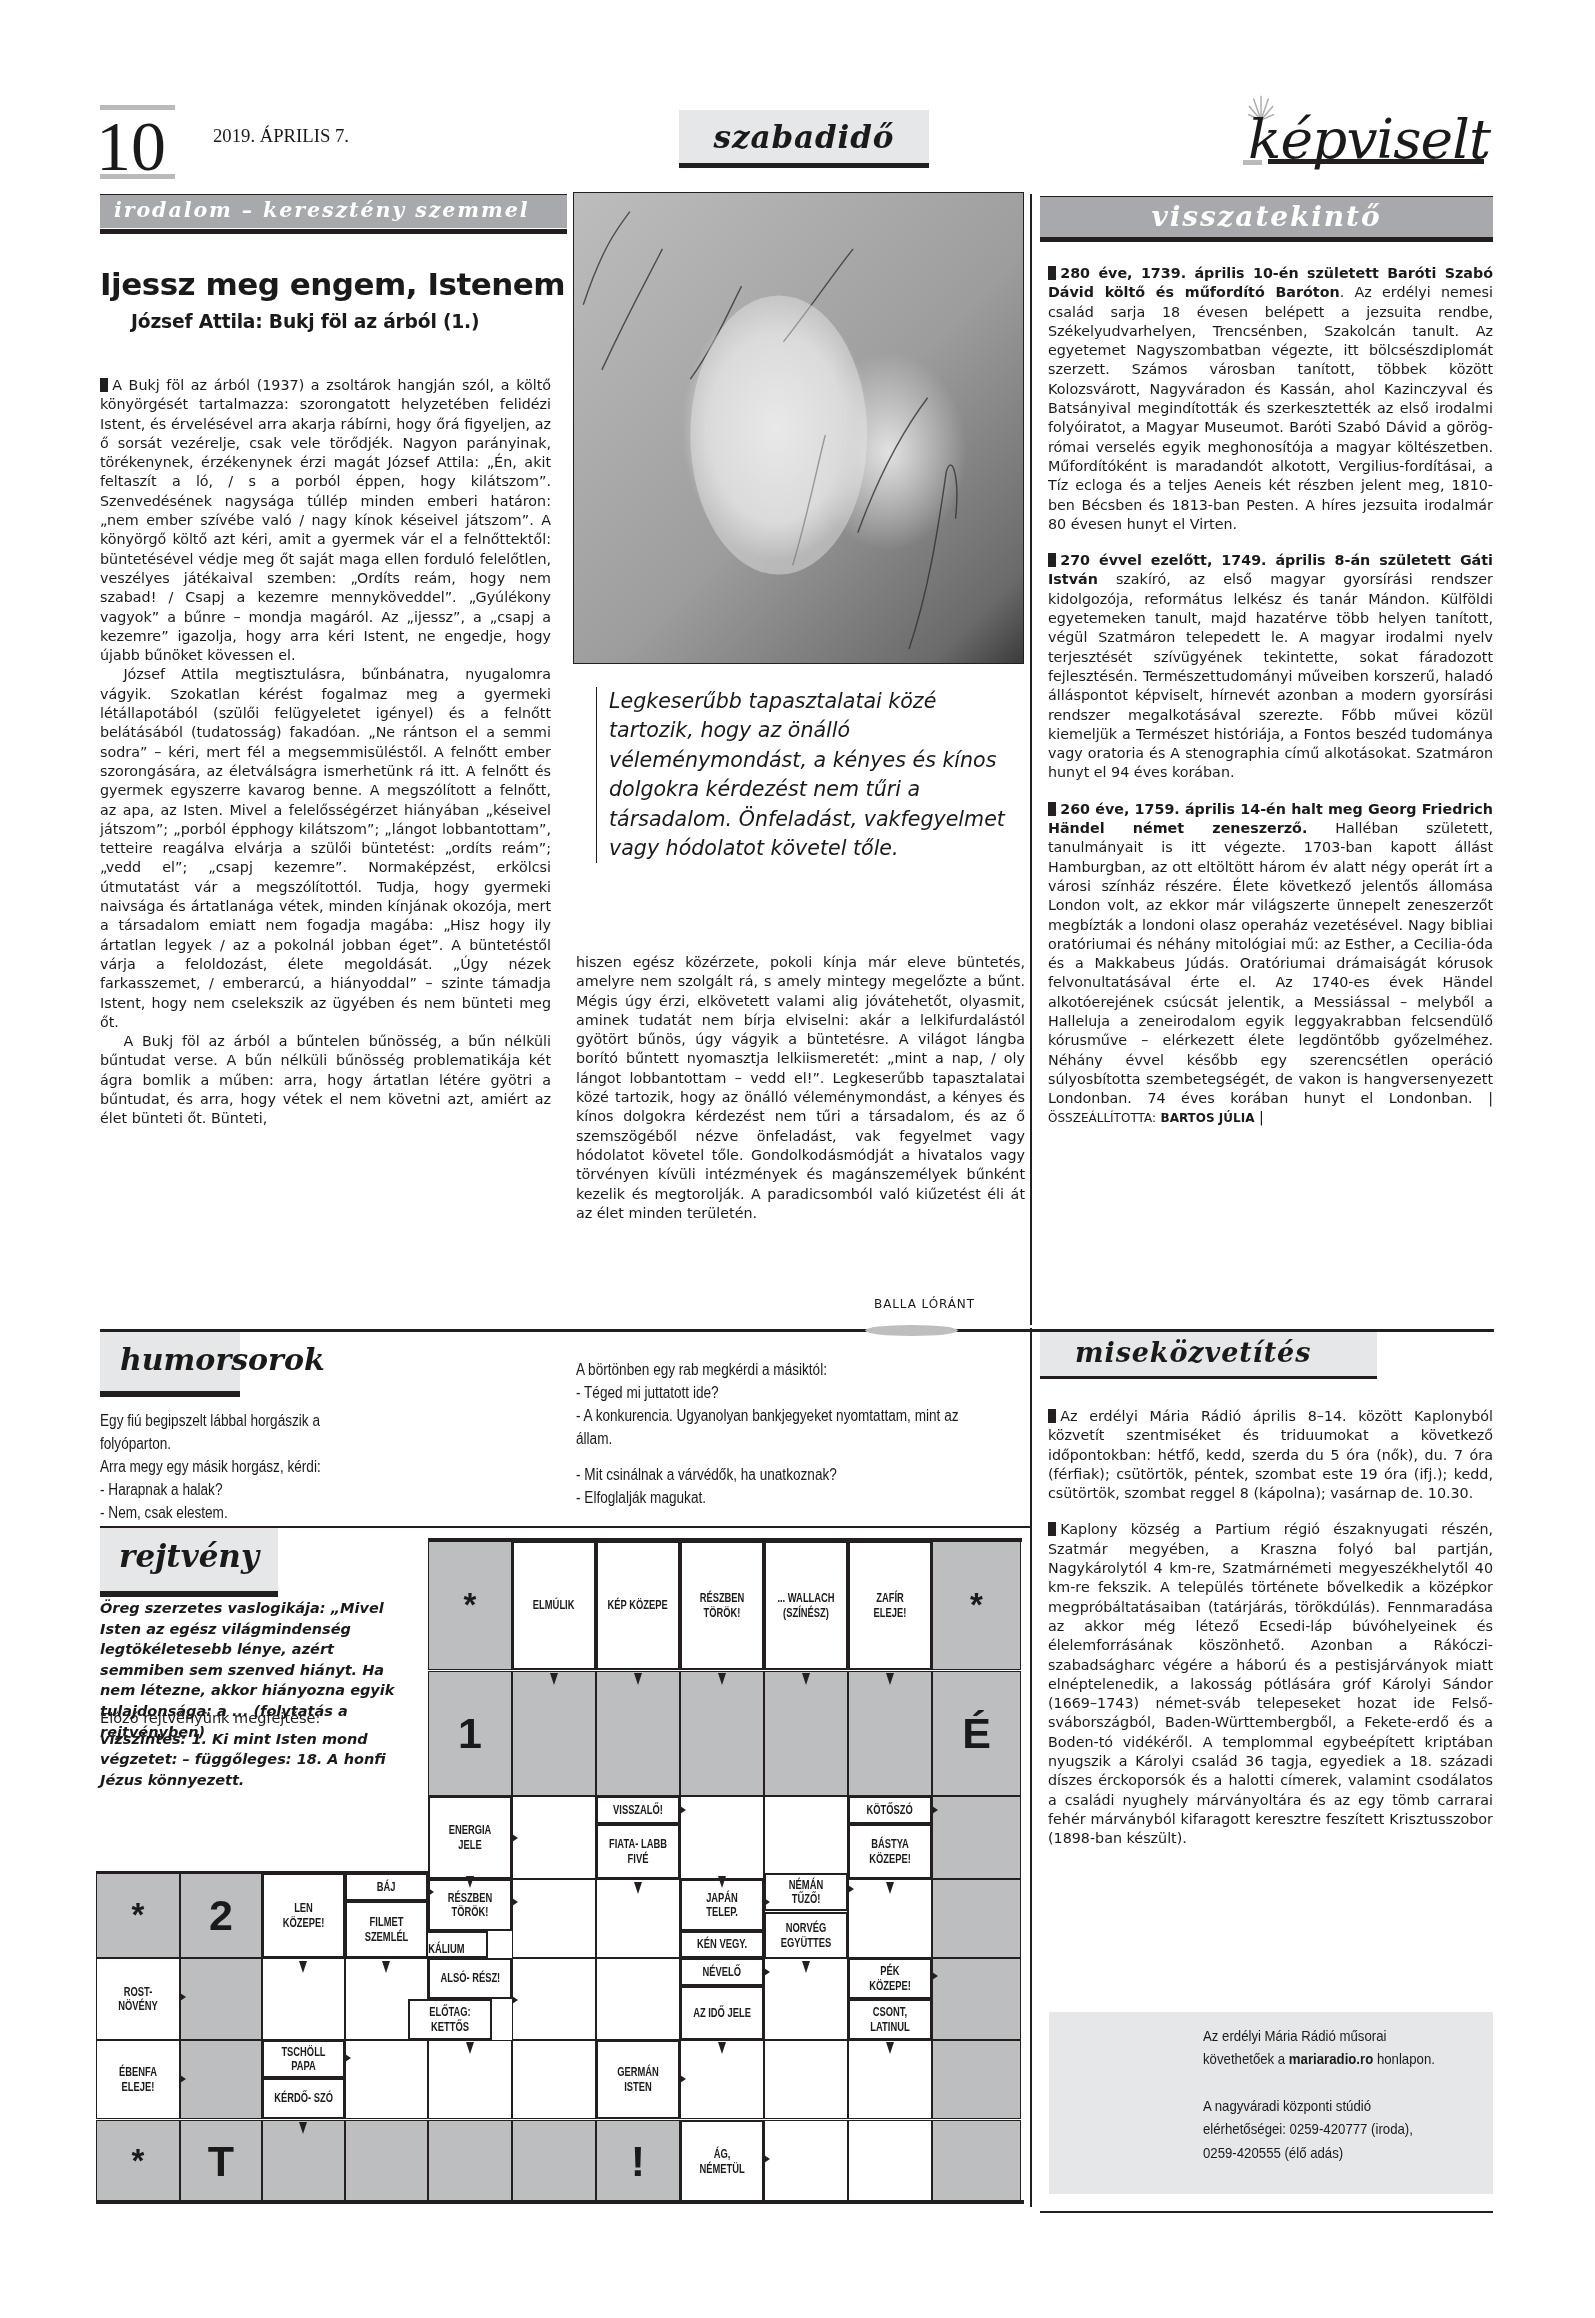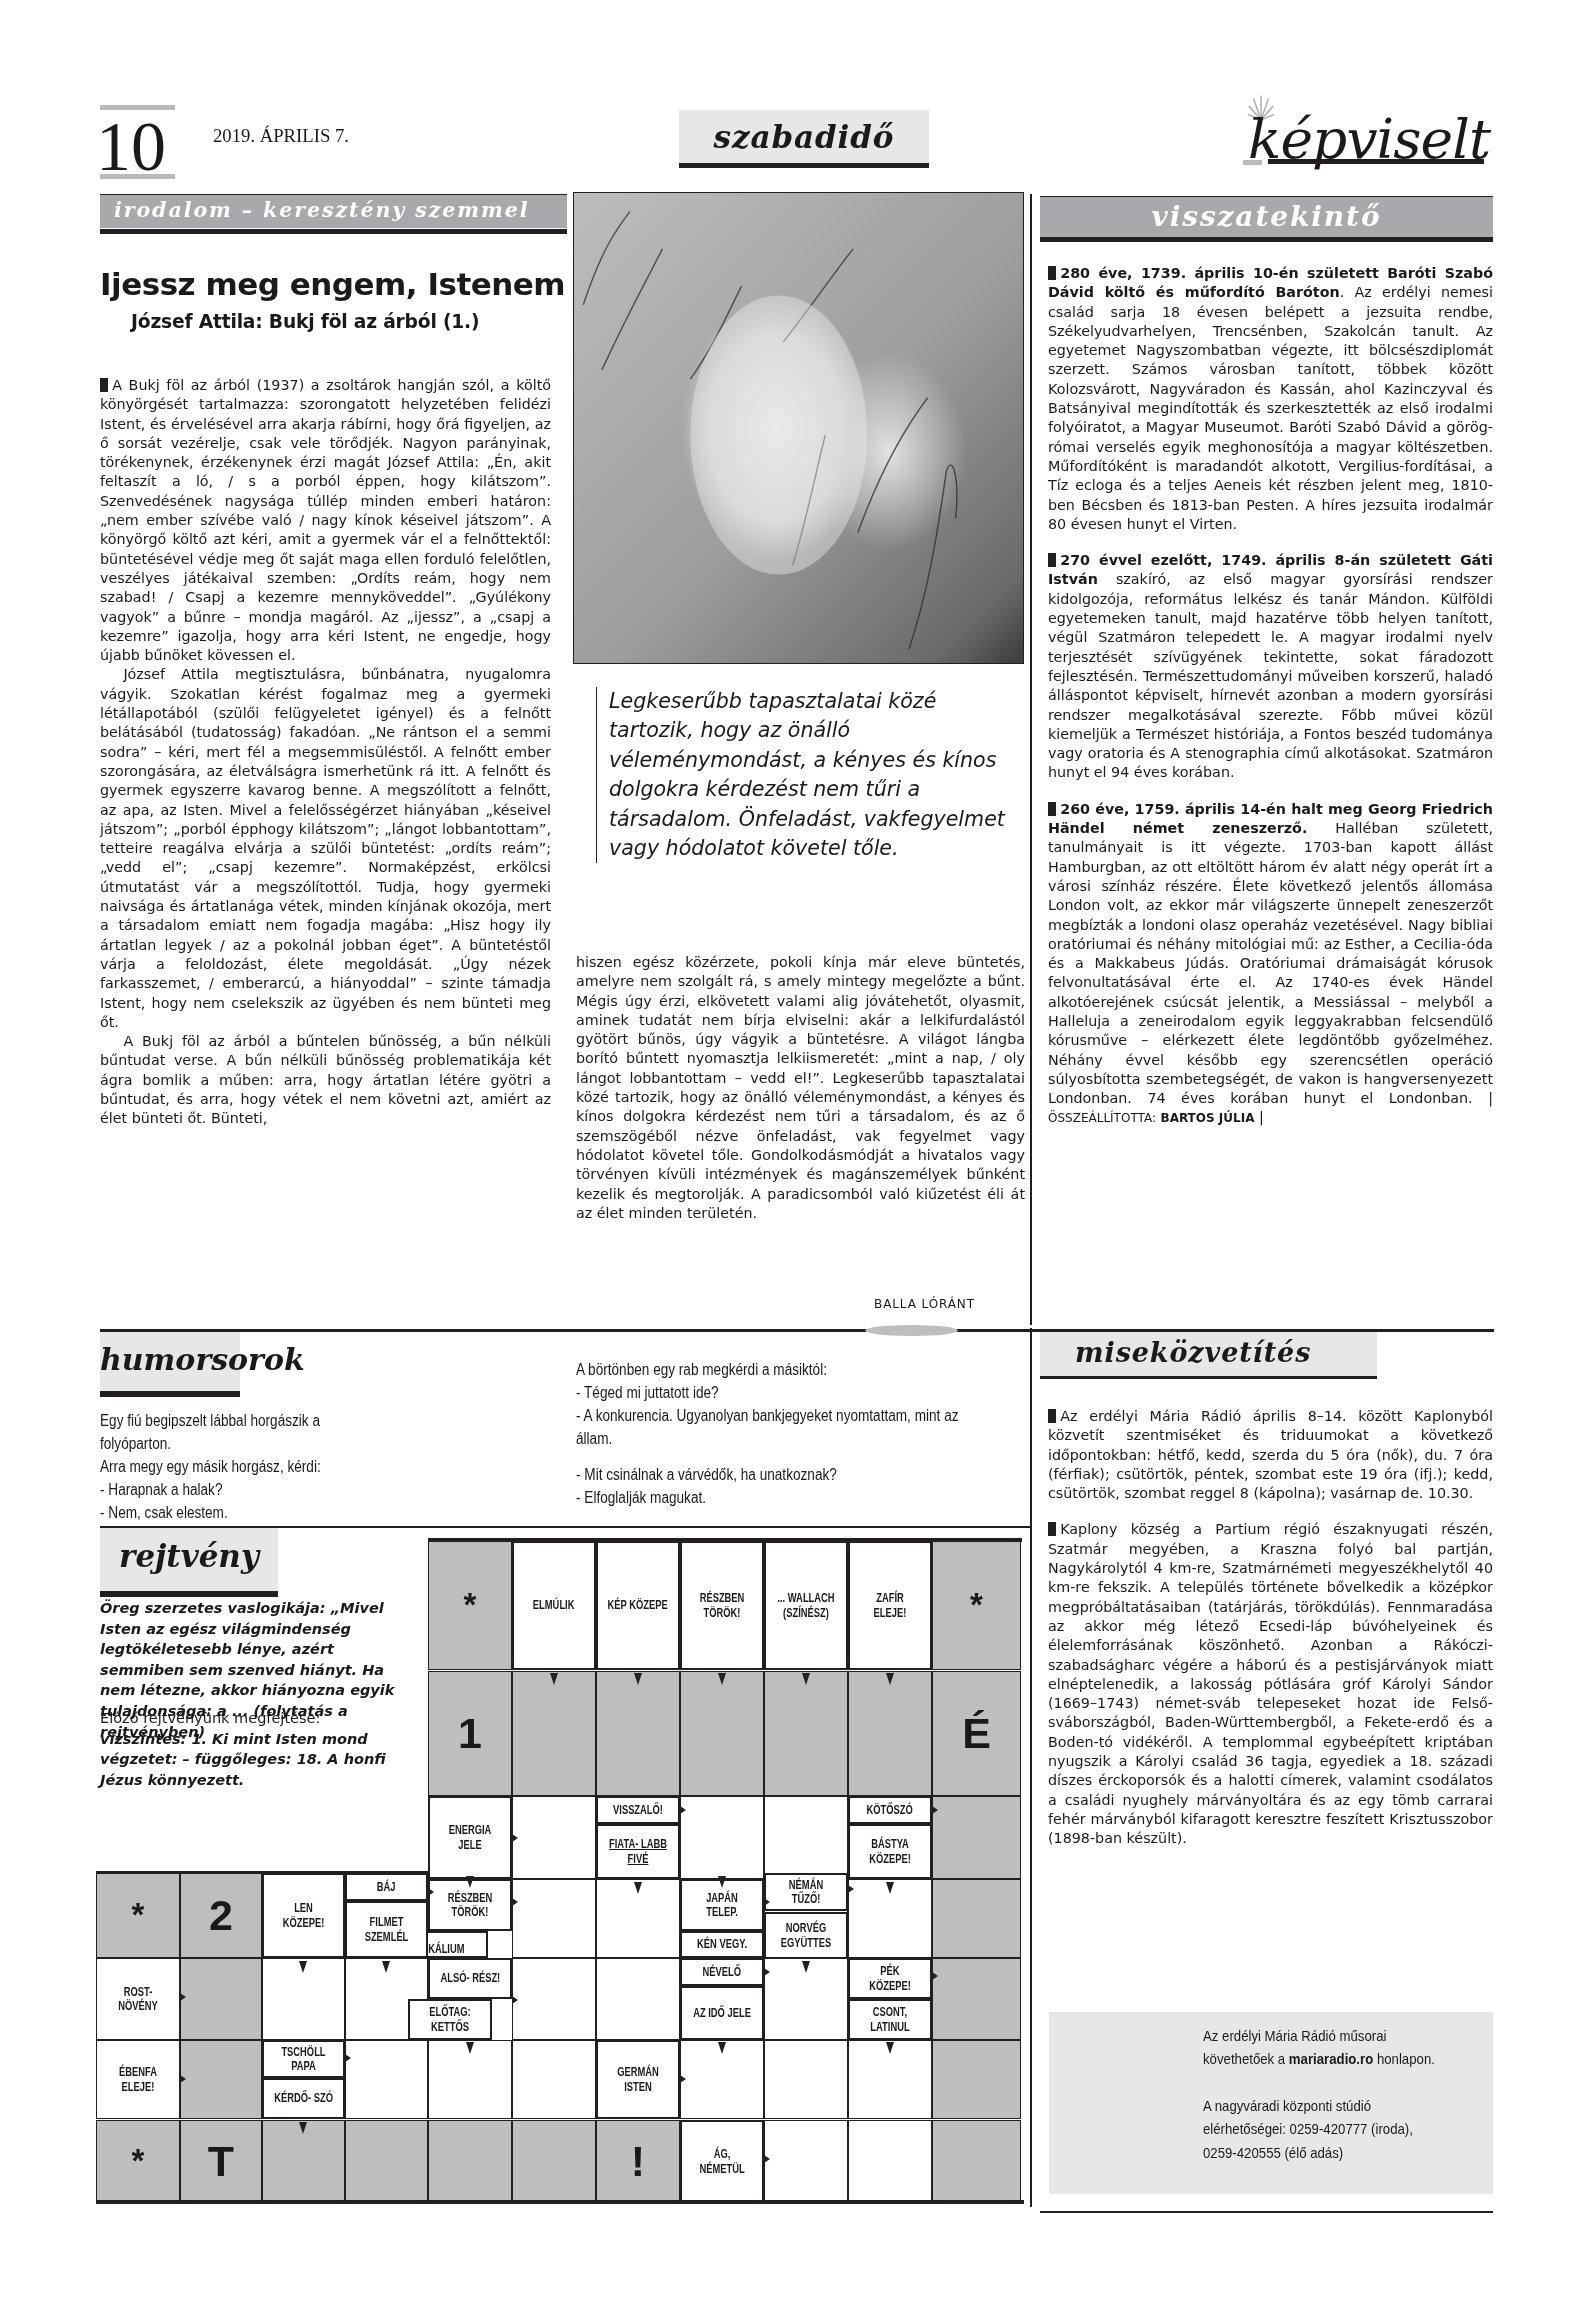--- a/index.html
+++ b/index.html
@@ -132,21 +132,21 @@
 <div class="abs body" style="left:1048px; top:264px; width:445px;">
   <p style="margin-bottom:17px;"><span class="sq"></span><b>280 éve, 1739. április 10-én született Baróti Szabó Dávid költő és műfordító Baróton</b><span>. Az erdélyi nemesi család sarja 18 évesen belépett a jezsuita rendbe, Székelyudvarhelyen, Trencsénben, Szakolcán tanult. Az egyetemet Nagyszombatban végezte, itt bölcsészdiplomát szerzett. Számos városban tanított, többek között Kolozsvárott, Nagyváradon és Kassán, ahol Kazinczyval és Batsányival megindították és szerkesztették az első irodalmi folyóiratot, a Magyar Museumot. Baróti Szabó Dávid a görög-római verselés egyik meghonosítója a magyar költészetben. Műfordítóként is maradandót alkotott, Vergilius-fordításai, a Tíz ecloga és a teljes Aeneis két részben jelent meg, 1810-ben Bécsben és 1813-ban Pesten. A híres jezsuita irodalmár 80 évesen hunyt el Virten.</span></p>
   <p style="margin-bottom:17px;"><span class="sq"></span><b>270 évvel ezelőtt, 1749. április 8-án született Gáti István</b><span> szakíró, az első magyar gyorsírási rendszer kidolgozója, református lelkész és tanár Mándon. Külföldi egyetemeken tanult, majd hazatérve több helyen tanított, végül Szatmáron telepedett le. A magyar irodalmi nyelv terjesztését szívügyének tekintette, sokat fáradozott fejlesztésén. Természettudományi műveiben korszerű, haladó álláspontot képviselt, hírnevét azonban a modern gyorsírási rendszer megalkotásával szerezte. Főbb művei közül kiemeljük a Természet históriája, a Fontos beszéd tudománya vagy oratoria és A stenographia című alkotásokat. Szatmáron hunyt el 94 éves korában.</span></p>
   <p><span class="sq"></span><b>260 éve, 1759. április 14-én halt meg Georg Friedrich Händel német zeneszerző.</b><span> Halléban született, tanulmányait is itt végezte. 1703-ban kapott állást Hamburgban, az ott eltöltött három év alatt négy operát írt a városi színház részére. Élete következő jelentős állomása London volt, az ekkor már világszerte ünnepelt zeneszerzőt megbízták a londoni olasz operaház vezetésével. Nagy bibliai oratóriumai és néhány mitológiai mű: az Esther, a Cecilia-óda és a Makkabeus Júdás. Oratóriumai drámaiságát kórusok felvonultatásával érte el. Az 1740-es évek Händel alkotóerejének csúcsát jelentik, a Messiással – melyből a Halleluja a zeneirodalom egyik leggyakrabban felcsendülő kórusműve – elérkezett élete legdöntőbb győzelméhez. Néhány évvel később egy szerencsétlen operáció súlyosbította szembetegségét, de vakon is hangversenyezett Londonban. 74 éves korában hunyt el Londonban. | </span><span style="font-size:12px;">ÖSSZEÁLLÍTOTTA:</span> <b style="font-size:12px;">BARTOS JÚLIA</b><span> |</span></p>
 </div>
 
 <div class="abs hrule" style="left:100px; top:1329px; width:1394px;"></div>
 <div class="abs" style="left:865px; top:1325px; width:93px; height:11.2px; background:#bcbec0; border-radius:50%;"></div>
 
 <div class="abs tab-light" style="left:100px; top:1332px; width:140px; height:65px; text-align:center;">
-  <span style="font-size:30px; line-height:55px;">humorsorok</span>
+  <span style="font-size:30px; line-height:55px;padding-left:20px;">humorsorok</span>
 </div>
 <div class="abs humor" style="left:100px; top:1409px; width:327px;">
   <p>Egy fiú begipszelt lábbal horgászik a folyóparton.</p>
   <p>Arra megy egy másik horgász, kérdi:</p>
   <p>- Harapnak a halak?</p>
   <p>- Nem, csak elestem.</p>
 </div>
 <div class="abs humor" style="left:576px; top:1358px; width:491px;">
   <p>A börtönben egy rab megkérdi a másiktól:</p>
   <p>- Téged mi juttatott ide?</p>
@@ -205,21 +205,21 @@
       <span class="big">É</span>
     </div>
 
   <div class="cell clue" style="left:428px; top:1796px; width:84px; height:83px;">
       <span class="clue-t">ENERGIA JELE</span>
     </div>
   <div class="cell" style="left:512px; top:1796px; width:84px; height:83px;"></div>
   <div class="cell clue" style="left:596px; top:1796px; width:84px; height:28px;">
       <span class="clue-t">VISSZALŐ!</span>
     </div>
-  <div class="cell clue" style="left:596px; top:1824px; width:84px; height:55px;text-decoration:underline;">
+  <div class="cell clue" style="left:596px; top:1824px; width:84px; height:55px;">
       <span class="clue-t">FIATA- LABB FIVÉ</span>
     </div>
   <div class="cell" style="left:680px; top:1796px; width:84px; height:83px;"></div>
   <div class="cell" style="left:764px; top:1796px; width:84px; height:83px;"></div>
   <div class="cell clue" style="left:848px; top:1796px; width:84px; height:28px;">
       <span class="clue-t">KÖTŐSZÓ</span>
     </div>
   <div class="cell clue" style="left:848px; top:1824px; width:84px; height:55px;">
       <span class="clue-t">BÁSTYA KÖZEPE!</span>
     </div>

